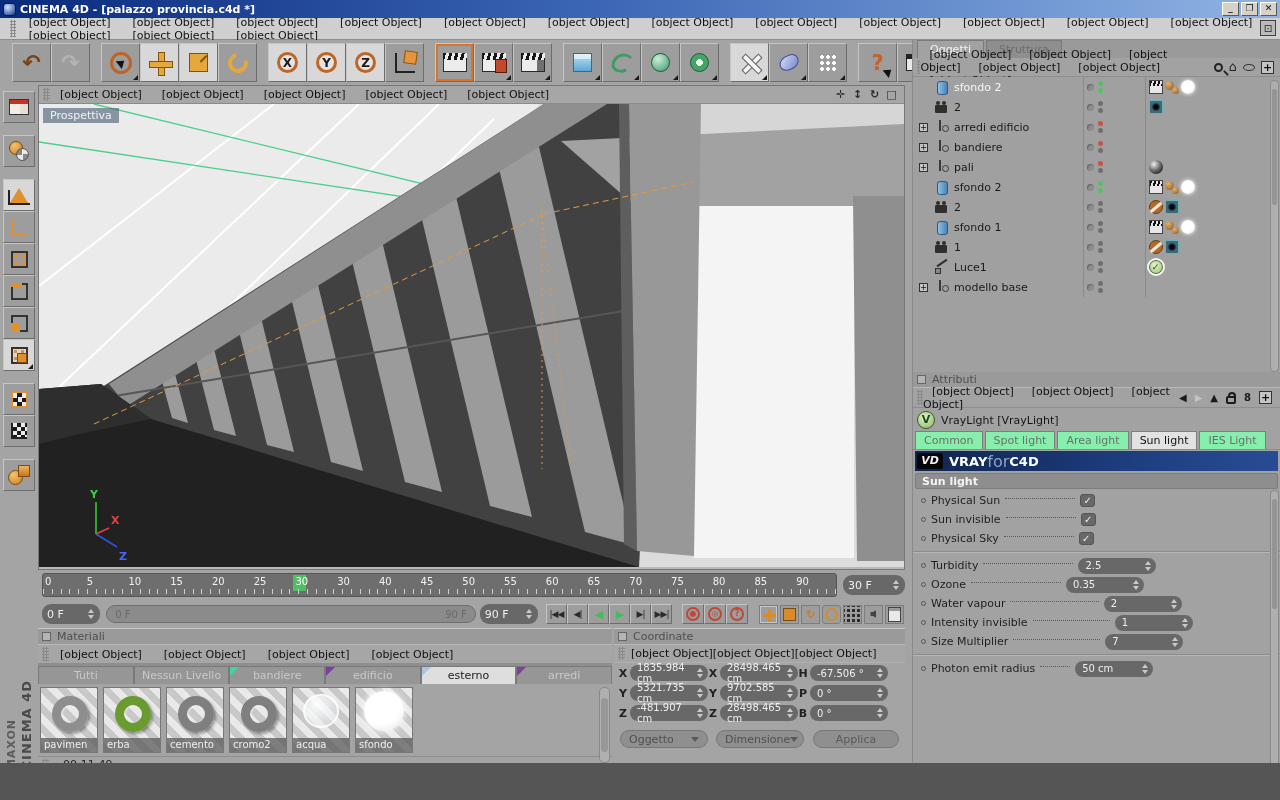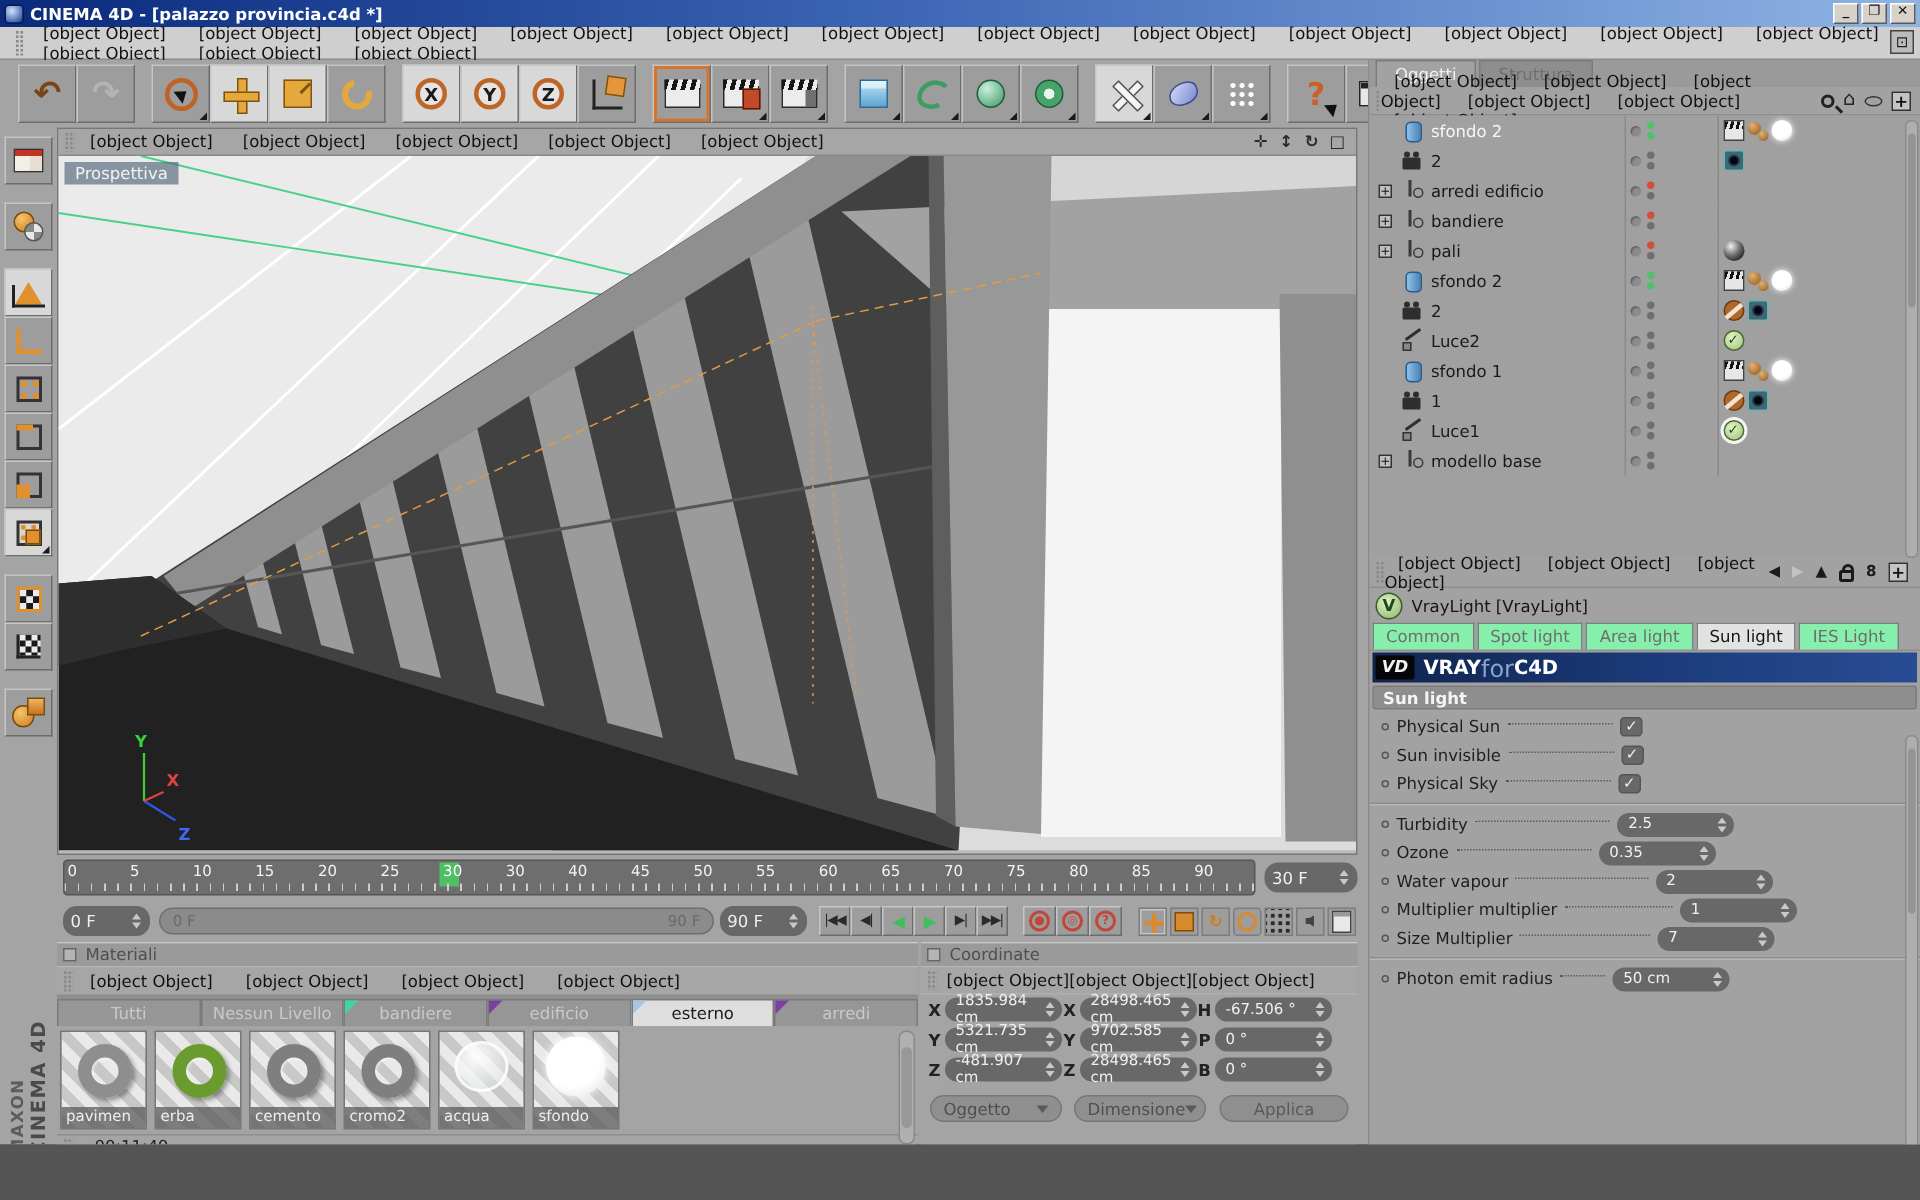--- a/index.html
+++ b/index.html
@@ -807,36 +807,20 @@
             </span>
             <span class="mark mark-target"></span>
           </span>
           <span class="ocol tagcol">
             <span class="tag tag-noentry"></span>
             <span class="tag tag-lens"></span>
           </span>
         </div>
         <div class="orow">
           <span class="expander">+</span>
-          <span class="oicon obj-light"></span>
-          <span class="olabel">Luce2</span>
-          <span class="ocol" style="width:62px">
-            <span class="bigdot"></span>
-            <span class="ddots">
-              <span class="dot dot-gray"></span>
-              <span class="dot dot-gray"></span>
-            </span>
-            <span class="mark mark-x"></span>
-          </span>
-          <span class="ocol tagcol">
-            <span class="tag tag-vray"></span>
-          </span>
-        </div>
-        <div class="orow">
-          <span class="expander">+</span>
           <span class="oicon obj-cylinder"></span>
           <span class="olabel">sfondo 1</span>
           <span class="ocol" style="width:62px">
             <span class="bigdot"></span>
             <span class="ddots">
               <span class="dot dot-gray"></span>
               <span class="dot dot-gray"></span>
             </span>
             <span class="mark mark-x"></span>
           </span>
@@ -890,20 +874,24 @@
               <span class="dot dot-gray"></span>
             </span>
             <span class="mark"></span>
           </span>
           <span class="ocol tagcol"></span>
         </div>
       </div>
     <div class="vscroll" style="top:40px;height:292px"></div>
 
     <div id="attr">
+      <div class="ptitle">
+        <span class="collapsebox"></span>
+        <span>Attributi</span>
+      </div>
       <div id="attrmenu">
         <span class="grip"></span>
         <span><span class="mi">[object Object]</span><span class="mi">[object Object]</span><span class="mi">[object Object]</span></span>
         <span id="attricons">
           <span>◀</span>
           <span class="dis">▶</span>
           <span>▲</span>
           <span class="icon-lock"></span>
           <span style="font-weight:bold">8</span>
           <span class="icon-plusbox">+</span>
@@ -980,21 +968,21 @@
             <span class="alabel">Water vapour</span>
             <span class="lead" style="max-width:90px"></span>
             <span class="pill apill">
               <span>2</span>
               <span class="stepper"></span>
             </span>
             <span style="flex:1"></span>
           </div>
           <div class="arow">
             <span class="kdot"></span>
-            <span class="alabel">Multiplier multiplier</span>
+            <span class="alabel">Intensity invisible</span>
             <span class="lead" style="max-width:90px"></span>
             <span class="pill apill">
               <span>1</span>
               <span class="stepper"></span>
             </span>
             <span style="flex:1"></span>
           </div>
           <div class="arow">
             <span class="kdot"></span>
             <span class="alabel">Size Multiplier</span>

